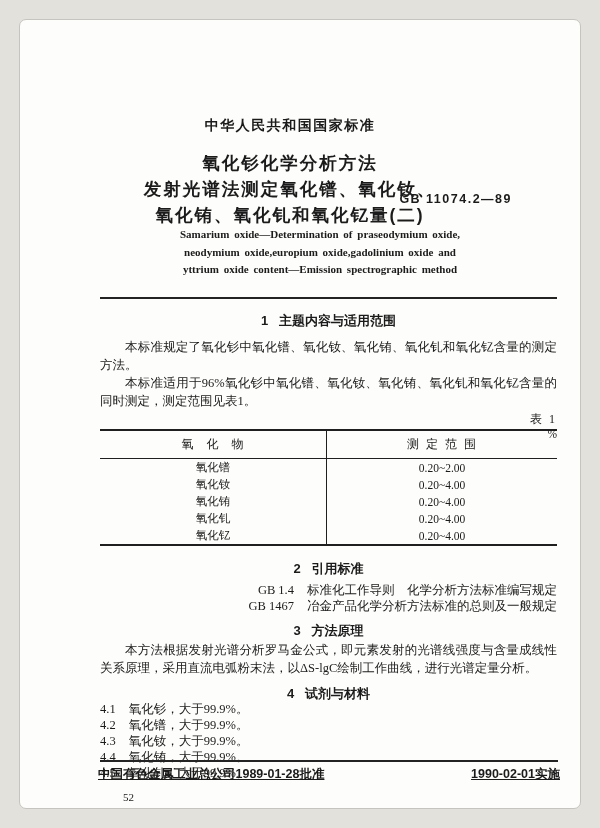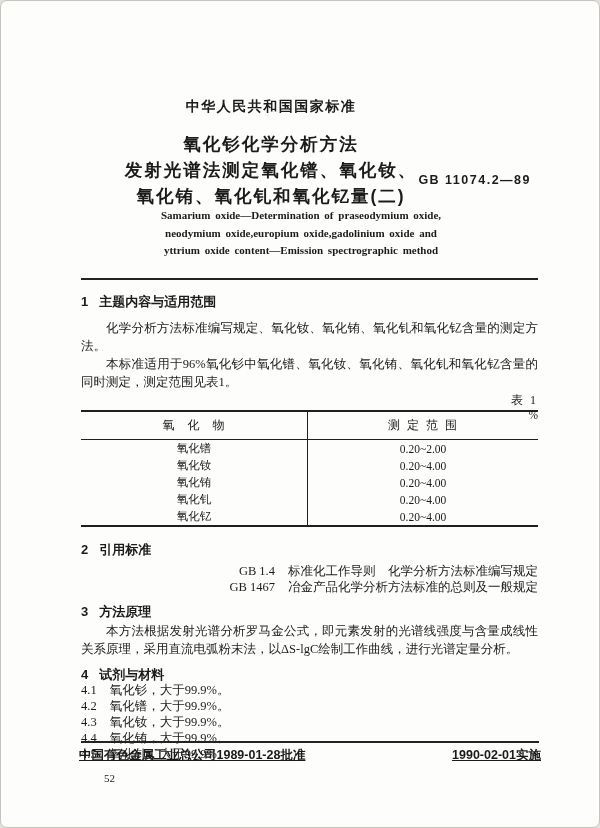--- a/index.html
+++ b/index.html
@@ -6,33 +6,33 @@
   body {
     width: 600px; height: 828px;
     background: #e3e1db;
     font-family: "Liberation Serif", "DejaVu Serif", serif;
   }
   .scan-frame {
     position: relative;
     width: 600px; height: 828px;
     box-sizing: border-box;
     background: #e3e1db;
-    padding: 0;
+    padding: 19px;
   }
   .page {
     position: relative;
     width: 100%; height: 100%;
     box-sizing: border-box;
     background: #fdfdfb;
     border: 1px solid #c6c4be;
     border-radius: 7px;
     color: #1b1b1b;
     overflow: hidden;
   }
-  .sans { font-family: "Liberation Sans", "DejaVu Sans", sans-serif; }
+  .sans { font-family: "Liberation Sans", "DejaVu Sans", sans-serif; text-align: center; }
 
   
   .std-header {
     position: absolute; top: 97px; left: 0; width: 540px;
     text-align: center;
     font-family: "Liberation Sans", "DejaVu Sans", sans-serif;
     font-weight: bold; font-size: 14px; letter-spacing: 1.5px;
   }
   .title-block {
     position: absolute; top: 130px; left: 0; width: 540px;
@@ -151,21 +151,21 @@
       <div>yttrium oxide content—Emission spectrographic method</div>
     </div>
 
     <div class="head-rule"></div>
 
     <div class="content">
 
       <div class="sec-head sans sec1-head">
         <span class="sec-num">1</span><span>主题内容与适用范围</span>
       </div>
-      <p class="para">化学分析方法标准编写规定、氧化钕、氧化铕、氧化钆和氧化钇含量的测定方法。</p>
+      <p class="para">本标准规定了氧化钐中氧化镨、氧化钕、氧化铕、氧化钆和氧化钇含量的测定方法。</p>
       <p class="para">本标准适用于96%氧化钐中氧化镨、氧化钕、氧化铕、氧化钆和氧化钇含量的同时测定，测定范围见表1。</p>
 
       <div class="tbl-caption-row">
         <span class="tbl-caption-spacer"></span>
         <span class="tbl-caption">表 1</span>
         <span class="tbl-unit">%</span>
       </div>
       <table class="t1">
         <thead>
           <tr>

